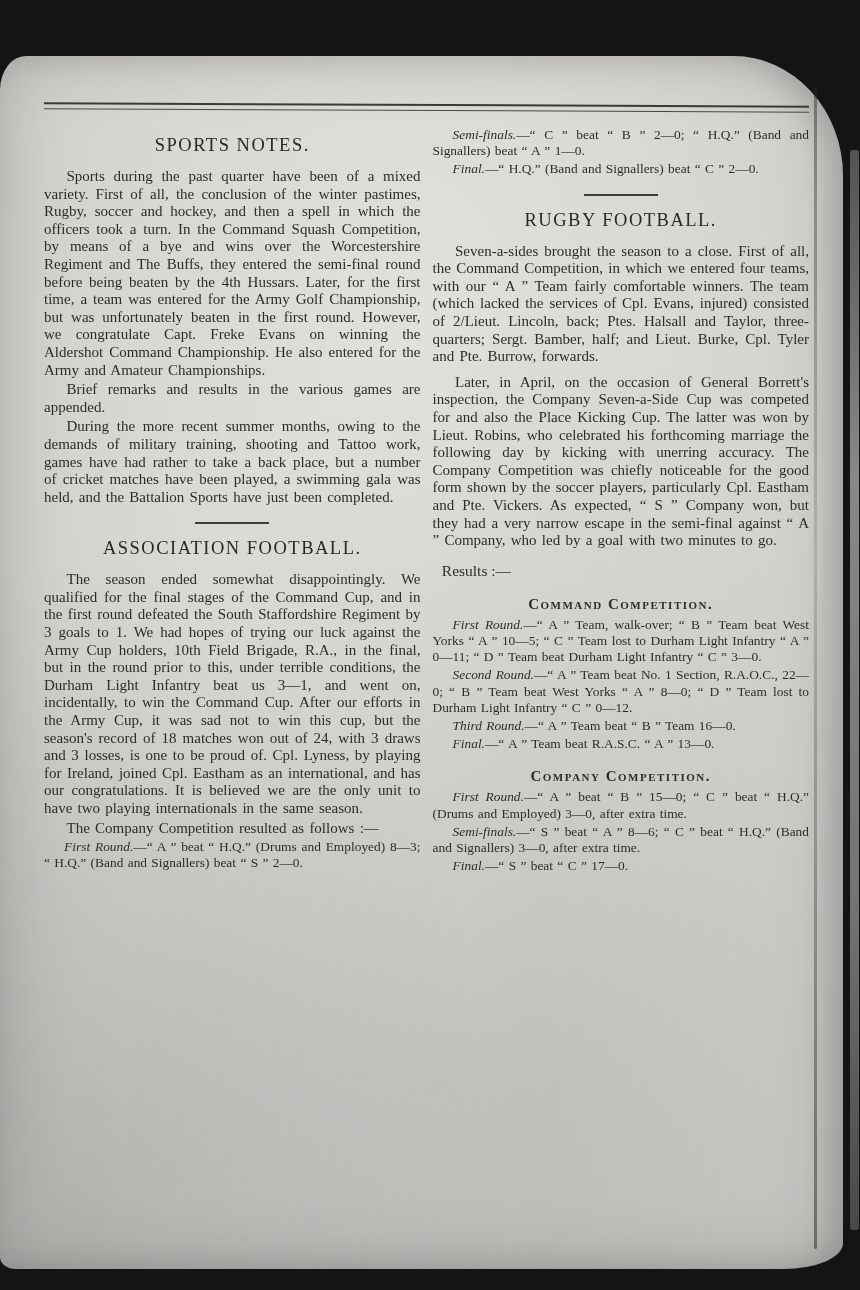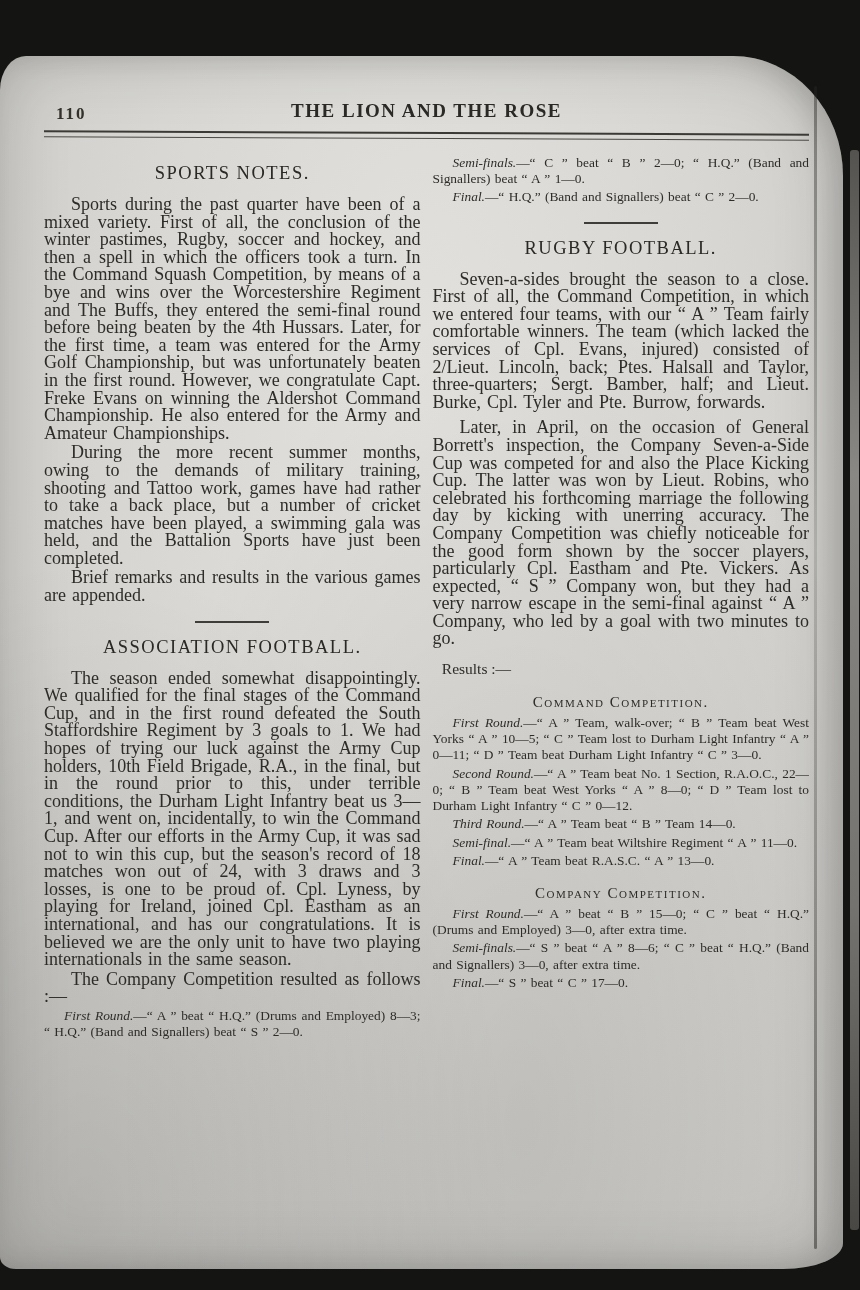--- a/index.html
+++ b/index.html
@@ -54,65 +54,61 @@
   
   .columns{display:flex;gap:12px;margin-top:14px;}
   .col{width:385px;}
 
   .sec-head{
     text-align:center;font-size:18.5px;letter-spacing:1.5px;
     color:#2b2926;margin:10px 0 12px 0;font-weight:normal;
   }
   .para{
     margin:0 0 2px 0;
-    font-size:18px;line-height:17.6px;
+    font-size:15px;line-height:17.6px;
     text-align:justify;text-indent:1.5em;
     word-spacing:1.5px;
   }
   .result{
     margin:2px 0 0 0;
     font-size:13.4px;line-height:16.2px;
     text-align:justify;text-indent:1.5em;
     word-spacing:1px;
   }
   .result i{font-style:italic;}
   .subhead{
     text-align:center;font-variant:small-caps;letter-spacing:1.5px;
-    font-size:15px;color:#2e2c29;margin:16px 0 4px 0;font-weight:normal;
+    font-size:15px;color:#2e2c29;margin:16px 0 4px 0;font-weight:bold;
   }
   hr.divider{
     width:74px;border:none;border-top:2px solid #3f3d39;
     margin:16px auto 14px auto;
   }
   .results-label{
     font-size:15.5px;margin:12px 0 0 0;text-indent:0.6em;
   }
 </style>
 </head>
 <body>
 
 <div class="fore-edge"></div>
 
 <div class="page">
   <div class="crease"></div>
   <div class="page-inner">
 
-    <div class="header">
-      <span class="page-number">110</span>
-      <div class="journal-title">THE LION AND THE ROSE</div>
-    </div>
     <div class="header-rule"></div>
 
     <div class="columns">
 
       <div class="col">
         <h2 class="sec-head">SPORTS NOTES.</h2>
         <p class="para">Sports during the past quarter have been of a mixed variety.  First of all, the conclusion of the winter pastimes, Rugby, soccer and hockey, and then a spell in which the officers took a turn.  In the Command Squash Competition, by means of a bye and wins over the Worcestershire Regiment and The Buffs, they entered the semi-final round before being beaten by the 4th Hussars.  Later, for the first time, a team was entered for the Army Golf Championship, but was unfortunately beaten in the first round.  However, we congratulate Capt. Freke Evans on winning the Aldershot Command Championship.  He also entered for the Army and Amateur Championships.</p>
+        <p class="para">Brief remarks and results in the various games are appended.</p>
         <p class="para">During the more recent summer months, owing to the demands of military training, shooting and Tattoo work, games have had rather to take a back place, but a number of cricket matches have been played, a swimming gala was held, and the Battalion Sports have just been completed.</p>
-        <p class="para">Brief remarks and results in the various games are appended.</p>
 
         <hr class="divider">
 
         <h2 class="sec-head">ASSOCIATION FOOTBALL.</h2>
         <p class="para">The season ended somewhat disappointingly.  We qualified for the final stages of the Command Cup, and in the first round defeated the South Staffordshire Regiment by 3 goals to 1.  We had hopes of trying our luck against the Army Cup holders, 10th Field Brigade, R.A., in the final, but in the round prior to this, under terrible conditions, the Durham Light Infantry beat us 3—1, and went on, incidentally, to win the Command Cup. After our efforts in the Army Cup, it was sad not to win this cup, but the season's record of 18 matches won out of 24, with 3 draws and 3 losses, is one to be proud of.  Cpl. Lyness, by playing for Ireland, joined Cpl. Eastham as an international, and has our congratulations.  It is believed we are the only unit to have two playing internationals in the same season.</p>
         <p class="para">The Company Competition resulted as follows :—</p>
 
         <p class="result"><i>First Round.</i><span>—“ A ” beat “ H.Q.” (Drums and Employed) 8—3; “ H.Q.” (Band and Signallers) beat “ S ” 2—0.</span></p>
       </div>
 
@@ -124,22 +120,21 @@
 
         <h2 class="sec-head">RUGBY FOOTBALL.</h2>
         <p class="para">Seven-a-sides brought the season to a close.  First of all, the Command Competition, in which we entered four teams, with our “ A ” Team fairly comfortable winners.  The team (which lacked the services of Cpl. Evans, injured) consisted of 2/Lieut. Lincoln, back; Ptes. Halsall and Taylor, three-quarters; Sergt. Bamber, half; and Lieut. Burke, Cpl. Tyler and Pte. Burrow, forwards.</p>
         <p class="para" style="margin-top:8px">Later, in April, on the occasion of General Borrett's inspection, the Company Seven-a-Side Cup was competed for and also the Place Kicking Cup.  The latter was won by Lieut. Robins, who celebrated his forthcoming marriage the following day by kicking with unerring accuracy.  The Company Competition was chiefly noticeable for the good form shown by the soccer players, particularly Cpl. Eastham and Pte. Vickers.  As expected, “ S ” Company won, but they had a very narrow escape in the semi-final against “ A ” Company, who led by a goal with two minutes to go.</p>
 
         <p class="results-label">Results :—</p>
 
         <h3 class="subhead">Command Competition.</h3>
         <p class="result"><i>First Round.</i><span>—“ A ” Team, walk-over; “ B ” Team beat West Yorks “ A ” 10—5; “ C ” Team lost to Durham Light Infantry “ A ” 0—11; “ D ” Team beat Durham Light Infantry “ C ” 3—0.</span></p>
         <p class="result"><i>Second Round.</i><span>—“ A ” Team beat No. 1 Section, R.A.O.C., 22—0; “ B ” Team beat West Yorks “ A ” 8—0; “ D ” Team lost to Durham Light Infantry “ C ” 0—12.</span></p>
-        <p class="result"><i>Third Round.</i><span>—“ A ” Team beat “ B ” Team 14—0.</span></p>
-        <p class="result"><i>Semi-final.</i><span>—“ A ” Team beat Wiltshire Regiment “ A ” 11—0.</span></p>
+        <p class="result"><i>Third Round.</i><span>—“ A ” Team beat “ B ” Team 16—0.</span></p>
         <p class="result"><i>Final.</i><span>—“ A ” Team beat R.A.S.C. “ A ” 13—0.</span></p>
 
         <h3 class="subhead">Company Competition.</h3>
         <p class="result"><i>First Round.</i><span>—“ A ” beat “ B ” 15—0; “ C ” beat “ H.Q.” (Drums and Employed) 3—0, after extra time.</span></p>
         <p class="result"><i>Semi-finals.</i><span>—“ S ” beat “ A ” 8—6; “ C ” beat “ H.Q.” (Band and Signallers) 3—0, after extra time.</span></p>
         <p class="result"><i>Final.</i><span>—“ S ” beat “ C ” 17—0.</span></p>
       </div>
 
     </div>
   </div>

